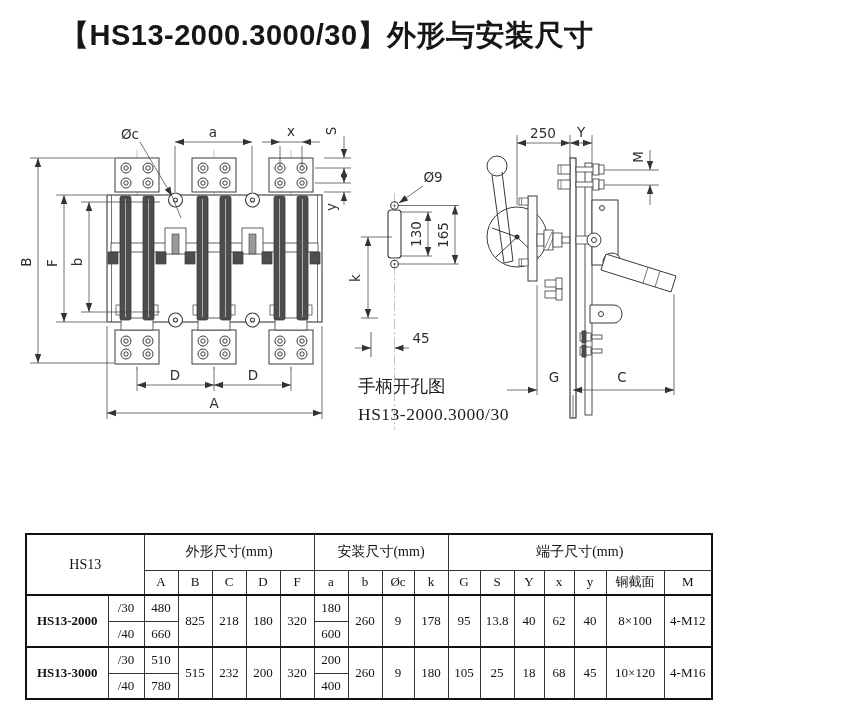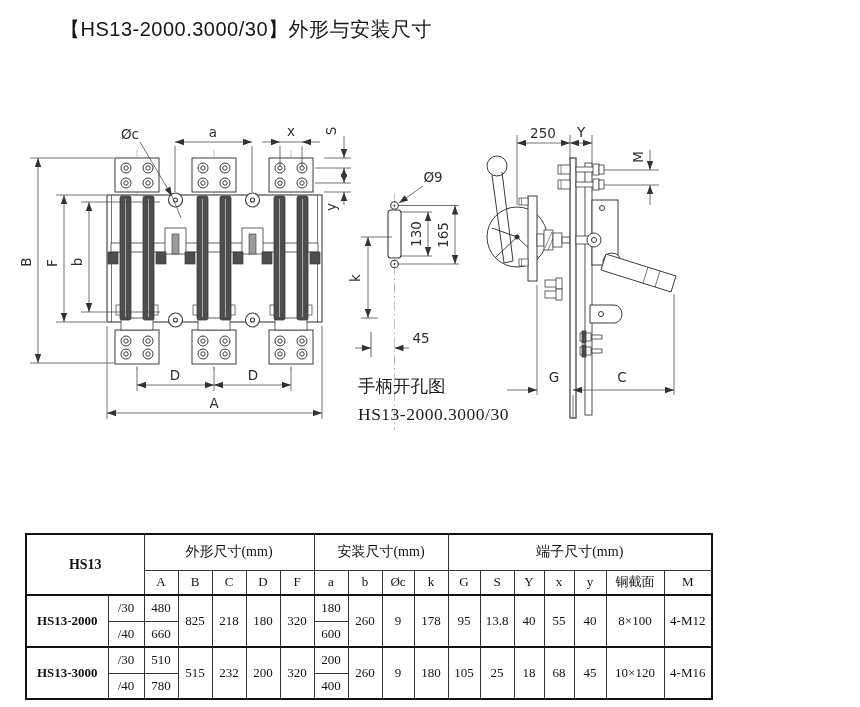--- a/index.html
+++ b/index.html
@@ -3,40 +3,40 @@
 <meta charset="utf-8">
 <style>
   * { margin:0; padding:0; box-sizing:border-box; }
   html,body { background:#fff; }
   .page {
     position:relative; width:860px; height:707px; background:#ffffff;
     font-family:"Liberation Sans", sans-serif; overflow:hidden;
   }
   .page-title {
     position:absolute; left:60px; top:16px;
-    font-size:20px; font-weight:normal; color:#161616; letter-spacing:0.5px;
+    font-size:29px; font-weight:bold; color:#161616; letter-spacing:0.5px;
     font-family:"Liberation Sans", sans-serif; white-space:nowrap;
   }
   svg.drawing { position:absolute; left:18px; top:95px; }
 
   table.spec {
     position:absolute; left:25px; top:533px;
     border-collapse:collapse; table-layout:fixed;
     border:2.5px solid #111;
   }
   table.spec td {
     border:1px solid #333; text-align:center; vertical-align:middle;
     font-family:"Liberation Serif", serif; font-size:13px; color:#111;
     padding:0; overflow:hidden; white-space:nowrap;
   }
   tr.group-row td { height:36px; font-size:14px; }
   tr.letter-row td { height:25px; border-bottom:2px solid #111; }
   tr.body-row td { height:26px; }
   td.series {
-    font-family:"Liberation Sans", sans-serif; font-weight:bold; font-size:22px;
+    font-family:"Liberation Sans", sans-serif; font-weight:normal; font-size:22px;
   }
   td.model {
     font-family:"Liberation Sans", sans-serif; font-weight:bold; font-size:13.5px;
   }
   tr.group-start td { border-top:2px solid #111; }
 </style>
 </head>
 <body>
 
 <div class="page">
@@ -373,21 +373,21 @@
         <td rowspan="2">218</td>
         <td rowspan="2">180</td>
         <td rowspan="2">320</td>
         <td>180</td>
         <td rowspan="2">260</td>
         <td rowspan="2">9</td>
         <td rowspan="2">178</td>
         <td rowspan="2">95</td>
         <td rowspan="2">13.8</td>
         <td rowspan="2">40</td>
-        <td rowspan="2">55</td>
+        <td rowspan="2">62</td>
         <td rowspan="2">40</td>
         <td rowspan="2">8×100</td>
         <td rowspan="2">4-M12</td>
       </tr>
       <tr class="body-row">
         <td>/40</td>
         <td>660</td>
         <td>600</td>
       </tr>
 

